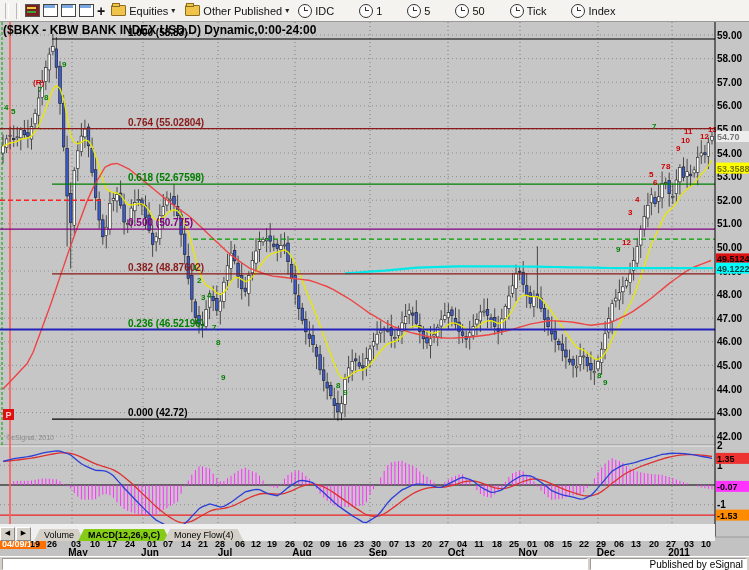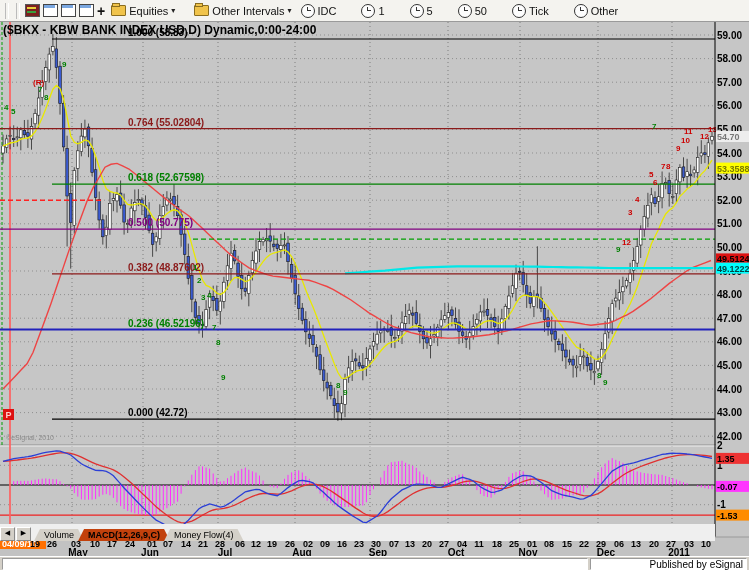--- a/index.html
+++ b/index.html
@@ -27,21 +27,21 @@
   .caret{font-size:8px;color:#222;}
   
   .chart-title{position:absolute;top:23px;left:3px;font-size:12px;font-weight:bold;color:#000;z-index:5;}
   
   .tabrow{position:absolute;top:524px;left:0;width:715px;height:17px;background:#efefef;
           display:flex;align-items:flex-end;font-size:9px;z-index:5;}
   .scrollbtn{width:13px;height:12px;background:#d4d0c8;border:1px solid #888;border-top-color:#fff;border-left-color:#fff;
              font-size:7px;line-height:10px;text-align:center;color:#000;margin-right:1px;}
   .tab{height:12px;line-height:12px;padding:0 10px;background:#d4d0c8;color:#000;
        clip-path:polygon(6px 0,calc(100% - 6px) 0,100% 100%,0 100%);margin-left:-6px;white-space:nowrap;}
-  .tab.active{background:#c2410c;font-weight:bold;}
+  .tab.active{background:#84cc16;font-weight:bold;}
   
   .statusbar{position:absolute;top:556px;left:0;width:749px;height:14px;background:#d4d0c8;
              border-top:1px solid #fff;box-sizing:border-box;z-index:5;}
   .status-cell{position:absolute;top:1px;height:12px;background:#fff;border:1px solid #9a9a9a;
                border-bottom-color:#fff;border-right-color:#fff;box-sizing:border-box;
                font-size:10px;color:#000;line-height:11px;}
   .status-left{left:2px;width:586px;}
   .status-right{left:590px;width:157px;text-align:right;padding-right:3px;}
 </style>
 </head>
@@ -845,29 +845,29 @@
     </svg>
 
   <div class="toolbar">
     <span class="tb-sep"></span>
     <span class="tb-sep"></span>
     <span class="ic ic-quote"></span>
     <span class="ic ic-win"></span>
     <span class="ic ic-win"></span>
     <span class="ic ic-win"></span>
     <span class="ic-plus">+</span>
-    <span id="tb-folders" style="display:flex;align-items:flex-start;gap:13px;">
+    <span id="tb-folders" style="display:flex;align-items:flex-start;gap:4px;">
         <span class="tb-btn">
     <span class="ic ic-fold"></span>
     <span>Equities</span>
     <span class="caret">▾</span>
         </span>
         <span class="tb-btn">
     <span class="ic ic-fold"></span>
-    <span>Other Intervals</span>
+    <span>Other Published</span>
     <span class="caret">▾</span>
         </span>
       </span>
     <span id="tb-intervals" style="display:flex;align-items:center;gap:19px;">
         <span class="tb-btn">
     <span class="ic ic-clock"></span>
     <span>IDC</span>
         </span>
         <span class="tb-btn">
     <span class="ic ic-clock"></span>
@@ -880,21 +880,21 @@
         <span class="tb-btn">
     <span class="ic ic-clock"></span>
     <span>50</span>
         </span>
         <span class="tb-btn">
     <span class="ic ic-clock"></span>
     <span>Tick</span>
         </span>
         <span class="tb-btn">
     <span class="ic ic-clock"></span>
-    <span>Other</span>
+    <span>Index</span>
         </span>
       </span>
   </div>
 
   <div class="chart-title">($BKX - KBW BANK INDEX USD,D) Dynamic,0:00-24:00</div>
 
   <div class="tabrow">
     <span class="scrollbtn">◀</span>
     <span class="scrollbtn">▶</span>
     <span id="tabs" style="display:flex;align-items:flex-end;margin-left:8px;">

